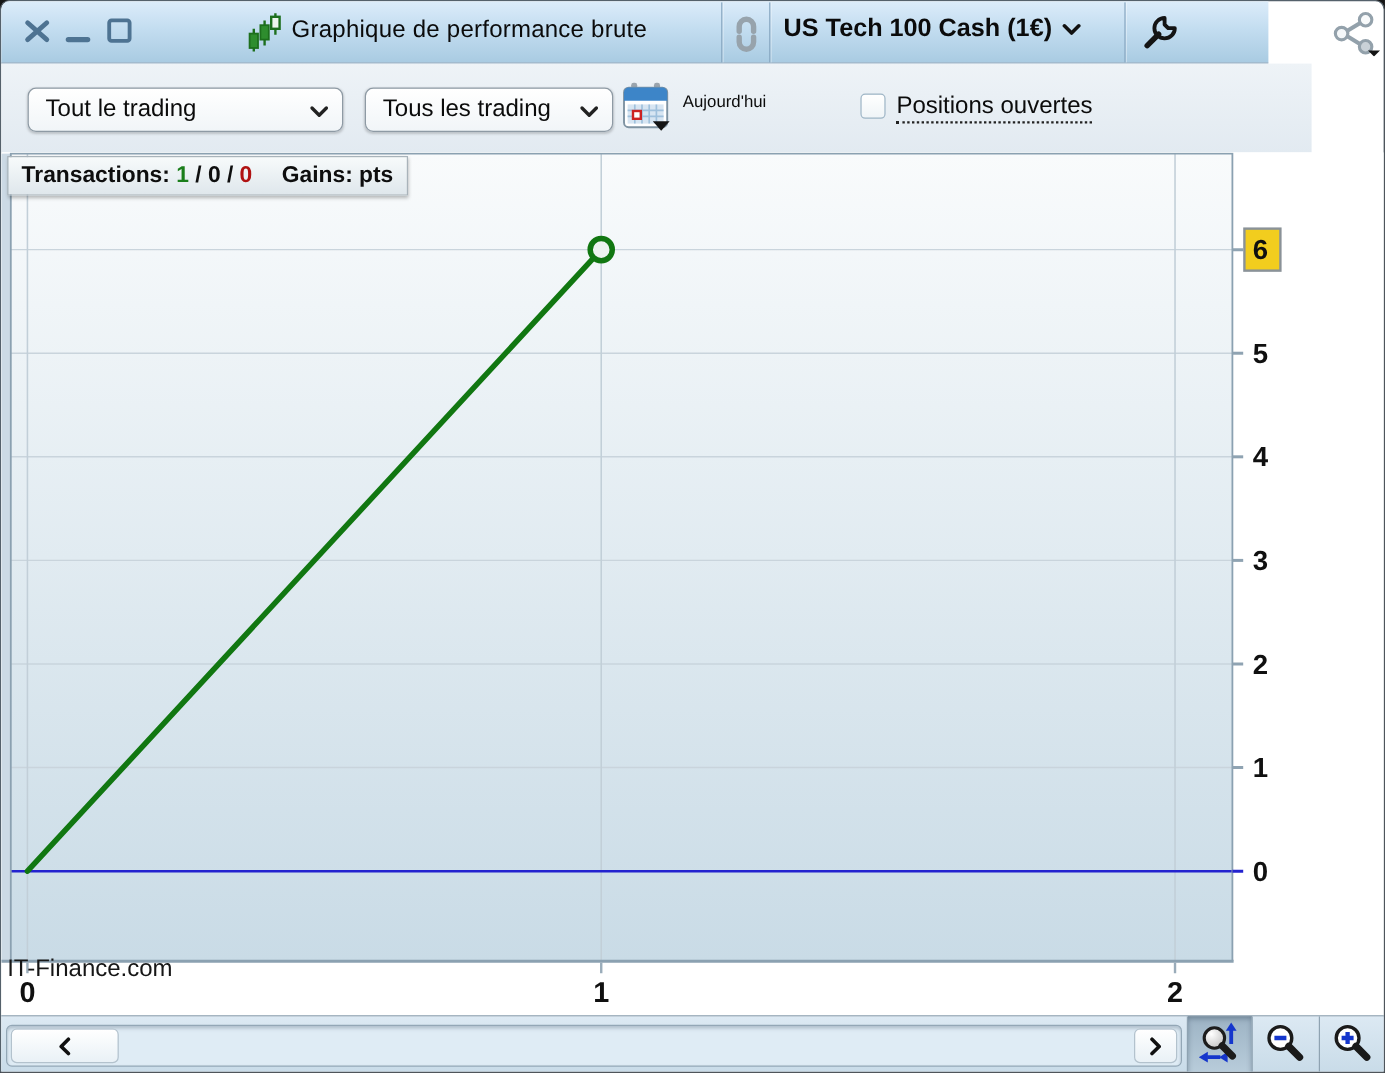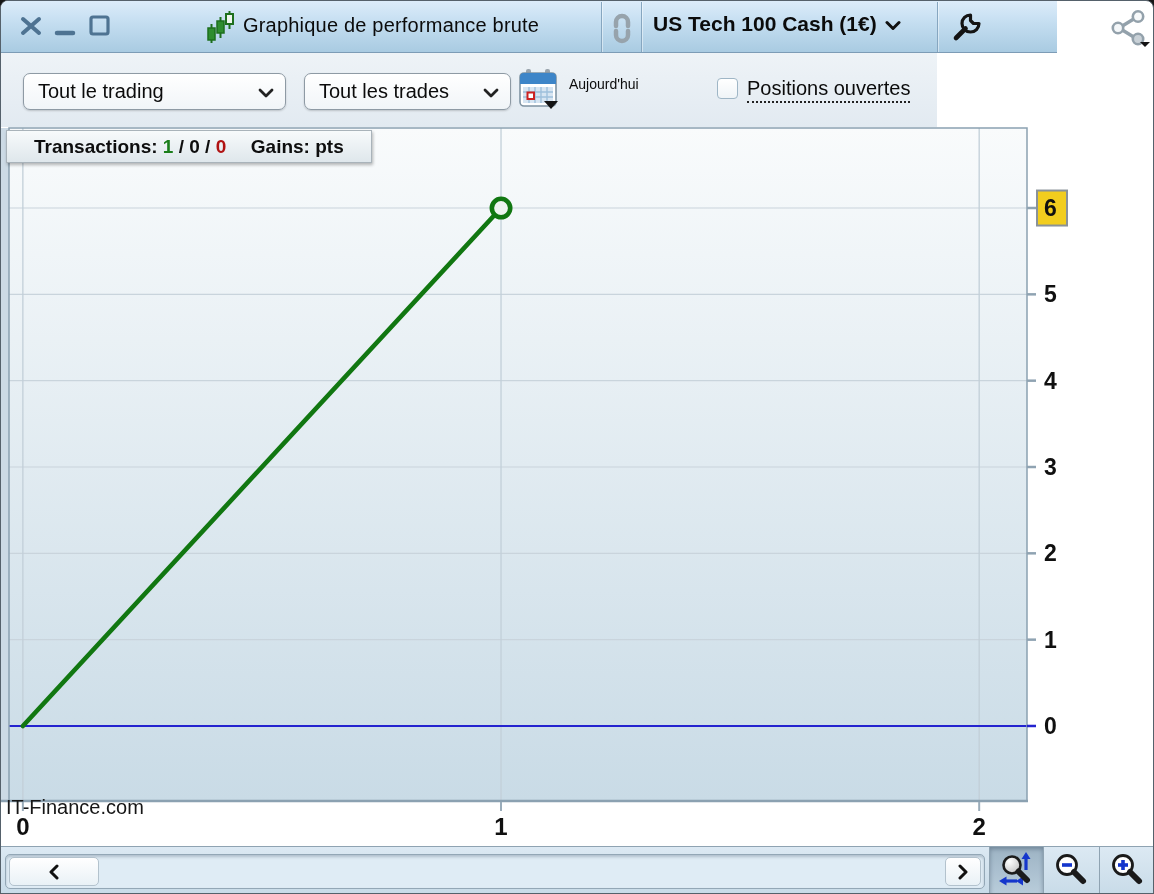--- a/index.html
+++ b/index.html
@@ -26,21 +26,21 @@
   #instrument {
     position:absolute; left:652px; top:11px; font-size:21px; font-weight:bold; color:#0b0b0b;
     white-space:nowrap; cursor:default;
   }
   #instrument svg { margin-left:8px; }
   #unlink-btn { position:absolute; left:606px; top:10px; }
   #wrench-btn { position:absolute; left:948px; top:10px; }
   #share-btn  { position:absolute; left:1108px; top:8px; }
   
   #toolbar {
-    position:absolute; left:0; top:52px; width:936px; height:74px;
+    position:absolute; left:0; top:52px; width:1092px; height:74px;
     background:linear-gradient(#eef3f7, #e2eaf1);
   }
   .dropdown {
     position:absolute; top:20px; height:37px;
     background:linear-gradient(#ffffff, #f1f5f8);
     border:1.5px solid #8e9aa4; border-radius:7px;
     font-size:20px; color:#0b0b0b; line-height:34px; padding:0 14px;
     box-shadow:0 1px 2px rgba(0,0,0,.18);
     white-space:nowrap;
   }
@@ -58,21 +58,21 @@
     border-bottom:2px dotted #222; padding-bottom:1px; cursor:default;
   }
   
   #chart-region { position:absolute; left:0; top:126px; width:1154px; height:719px; background:#ffffff; }
   #chart-svg { position:absolute; left:0; top:0; font-family:"Liberation Sans", sans-serif; }
   #stats-badge {
     position:absolute; left:5px; top:3px; height:33px;
     background:linear-gradient(#f7fafb,#dfe7ec);
     border:1px solid #a9b3ba; box-shadow:1px 2px 3px rgba(0,0,0,.28);
     font-size:19px; font-weight:bold; color:#0e0e0e;
-    padding:0 27px; line-height:31px; white-space:nowrap;
+    padding:0 11px; line-height:31px; white-space:nowrap;
   }
   #stats-badge .wins   { color:#1b7e1b; }
   #stats-badge .losses { color:#b01212; }
   #stats-badge .gap    { display:inline-block; width:14px; }
   #watermark { position:absolute; left:5px; top:646px; font-size:20px; color:#161616;margin-top:23px; }
   
   #bottombar {
     position:absolute; left:0; top:845px; width:1154px; height:49px;
     background:linear-gradient(#dcе9f3,#cddfeb);
     background:linear-gradient(#dce9f3,#c8dbe8);
@@ -167,21 +167,21 @@
   </div>
 
   <div id="toolbar">
     <div class="dropdown" id="dd-scope">
       <span>Tout le trading</span>
       <svg width="16" height="10">
           <polyline points="2,2 8,8 14,2" fill="none" stroke="#222" stroke-width="2.8" stroke-linecap="round" stroke-linejoin="round"></polyline>
         </svg>
     </div>
     <div class="dropdown" id="dd-trades">
-      <span>Tout les trades</span>
+      <span>Tous les trading</span>
       <svg width="16" height="10">
           <polyline points="2,2 8,8 14,2" fill="none" stroke="#222" stroke-width="2.8" stroke-linecap="round" stroke-linejoin="round"></polyline>
         </svg>
     </div>
 
     <span id="calendar-btn">
       <svg width="42" height="44">
         <rect x="7" y="1" width="5" height="9" rx="2" fill="#9aa4ad"></rect>
         <rect x="26" y="1" width="5" height="9" rx="2" fill="#9aa4ad"></rect>
         <rect x="1" y="5" width="36" height="33" rx="4" fill="#ffffff" stroke="#7f93a2" stroke-width="1.6"></rect>

